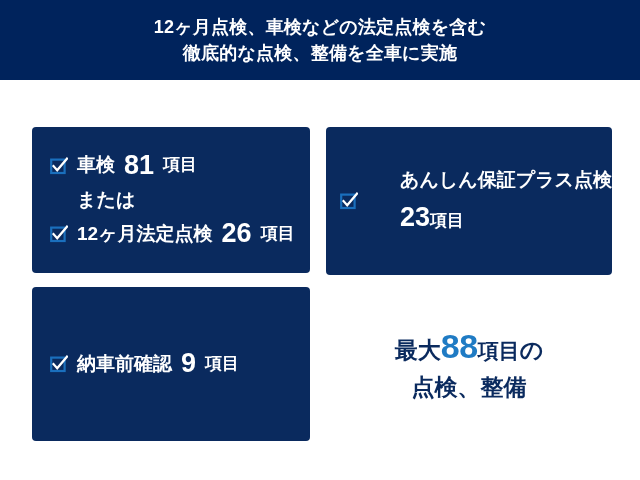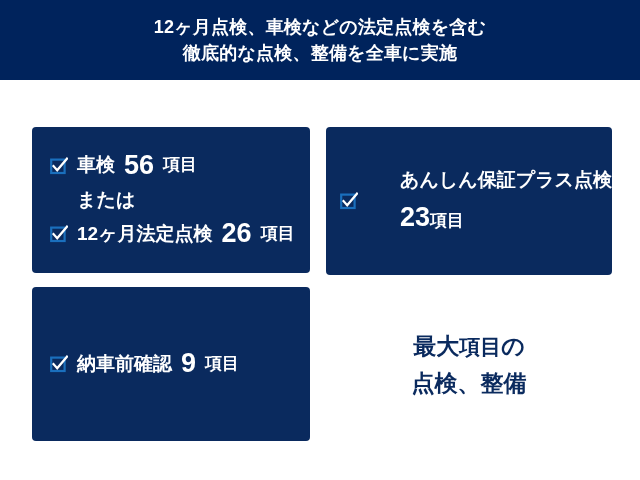--- a/index.html
+++ b/index.html
@@ -149,21 +149,21 @@
     <div class="card-inner">
 
       <div class="row">
         <span class="checkbox">
           <svg width="18" height="18" viewBox="0 0 18 18" aria-hidden="true">
             <rect x="1.2" y="2.6" width="13.4" height="13.4" fill="none" stroke="#1a6fbd" stroke-width="2.2"></rect>
             <path d="M3.6 9.2 L7.2 13.2 L17.0 1.6" fill="none" stroke="#ffffff" stroke-width="2.3" stroke-linecap="square"></path>
           </svg>
         </span>
         <span class="t t-md">車検</span>
-        <span class="t t-big">56</span>
+        <span class="t t-big">81</span>
         <span class="t t-sm">項目</span>
       </div>
 
       <div class="row row-or">
         <span class="t t-md">または</span>
       </div>
 
       <div class="row">
         <span class="checkbox">
           <svg width="18" height="18" viewBox="0 0 18 18" aria-hidden="true">
@@ -209,19 +209,20 @@
         <span class="t t-md">納車前確認</span>
         <span class="t t-big">9</span>
         <span class="t t-sm">項目</span>
       </div>
     </div>
   </div>
 
   <div class="summary">
     <div class="summary-line">
       <span class="sum-md">最大</span>
+      <span class="sum-num">88</span>
       <span class="sum-sm">項目</span>
       <span class="sum-md">の</span>
     </div>
     <div class="summary-line sum-line2">点検、整備</div>
   </div>
 
 </div>
 
 </body></html>

